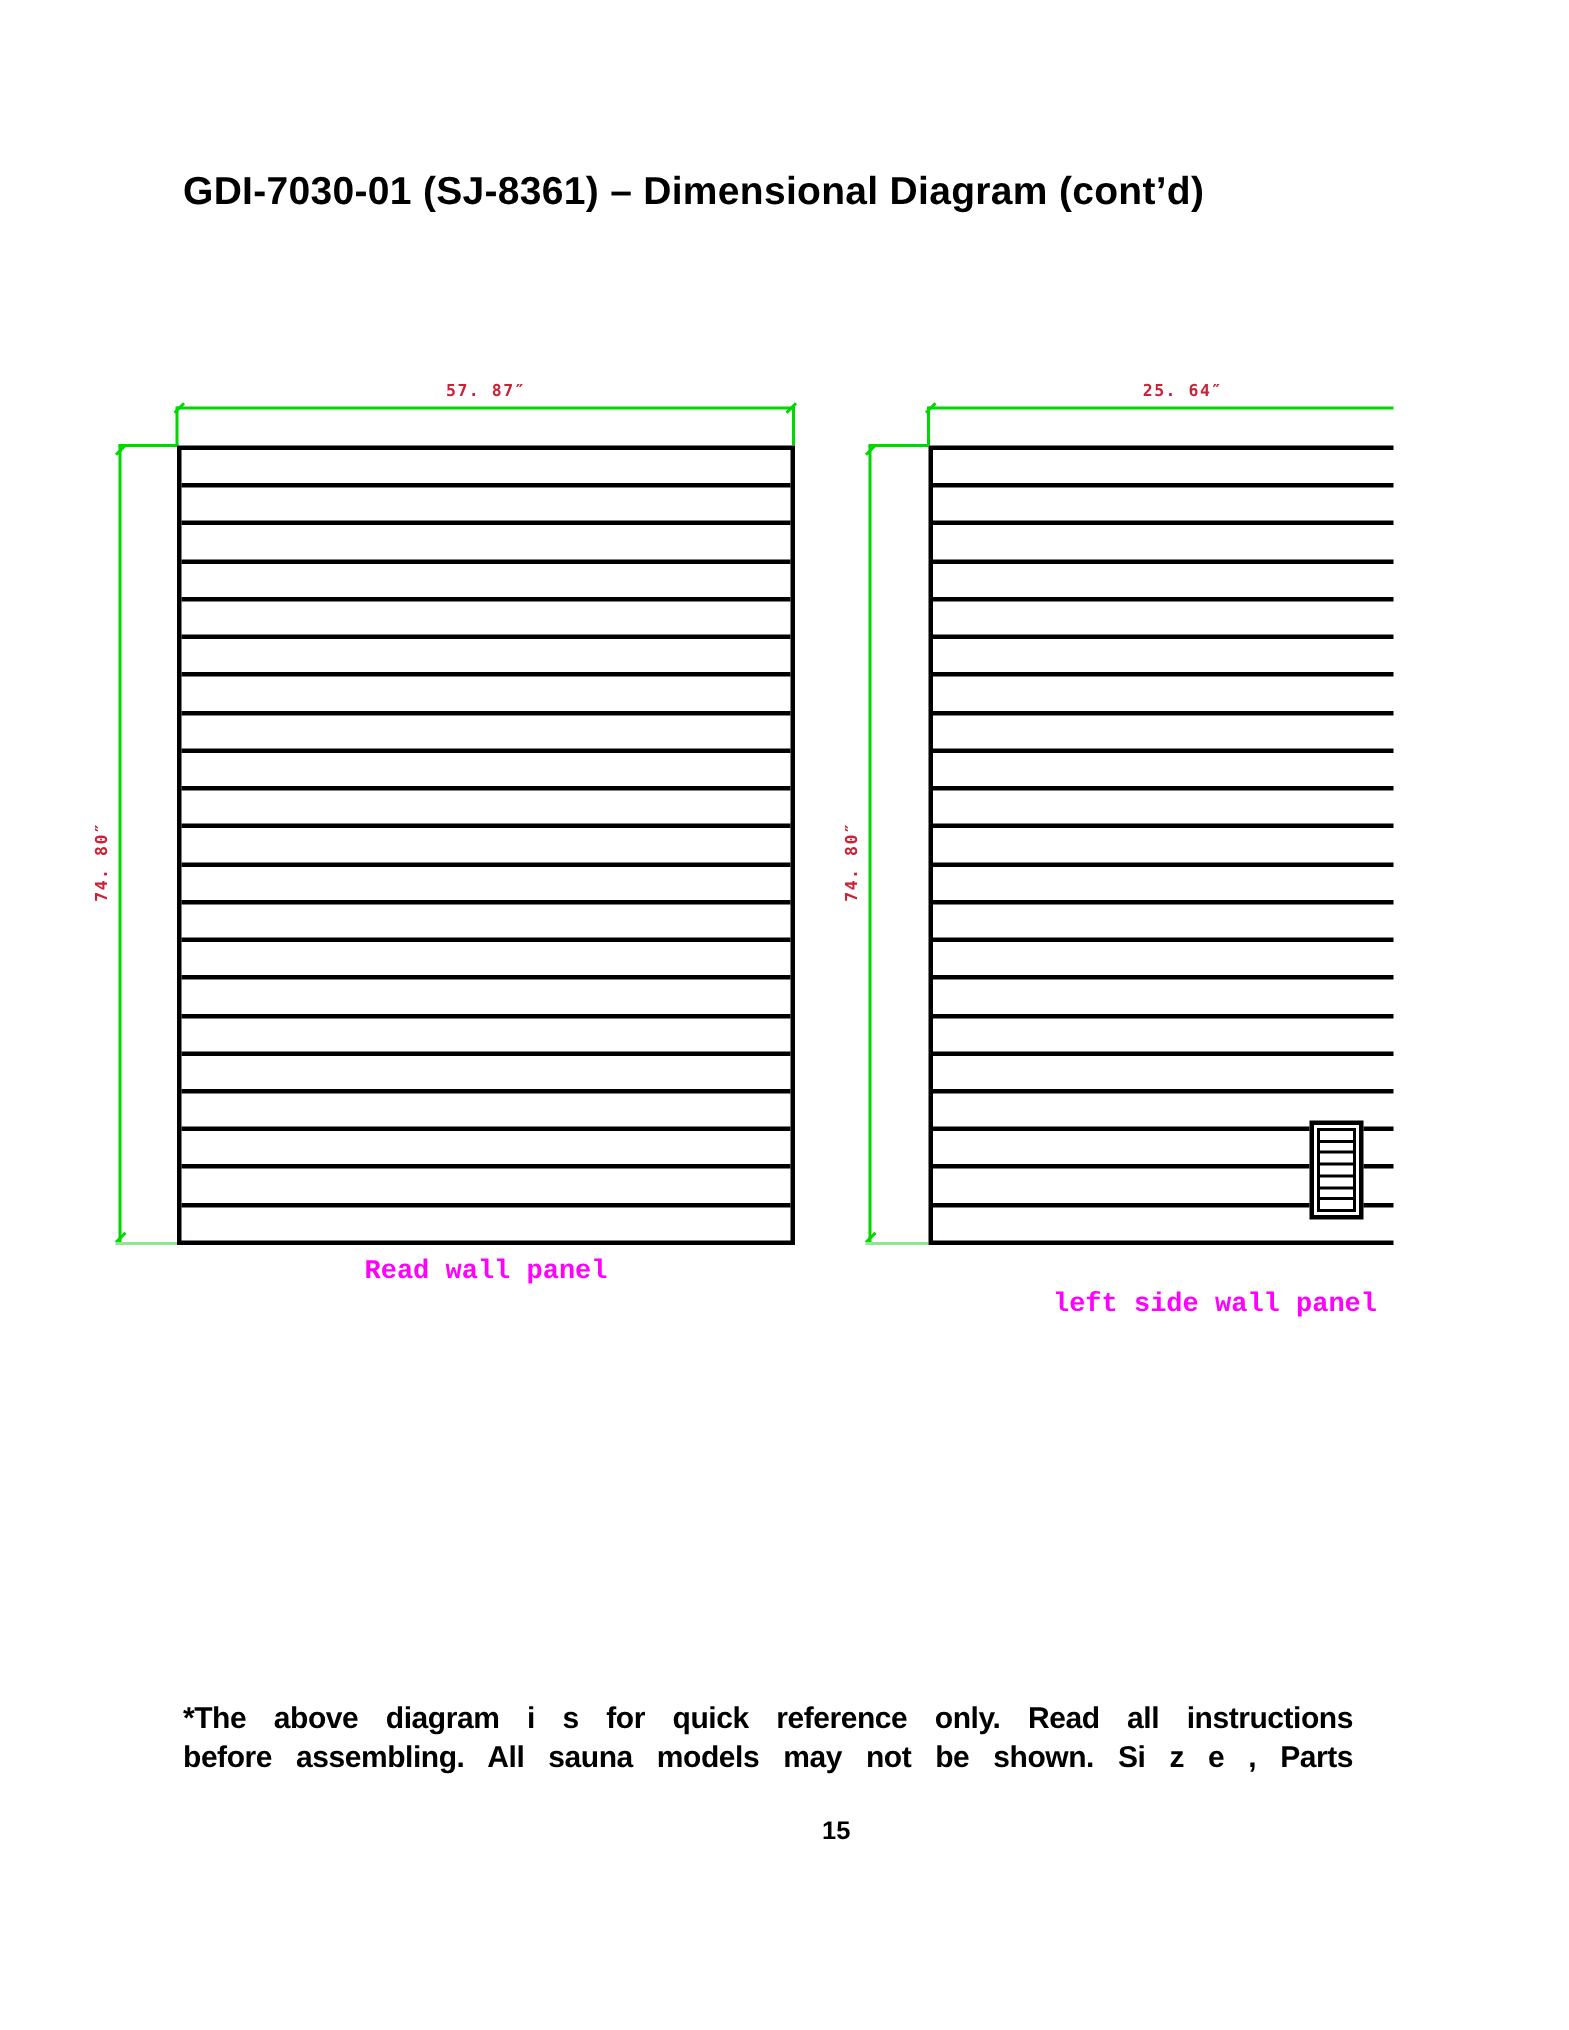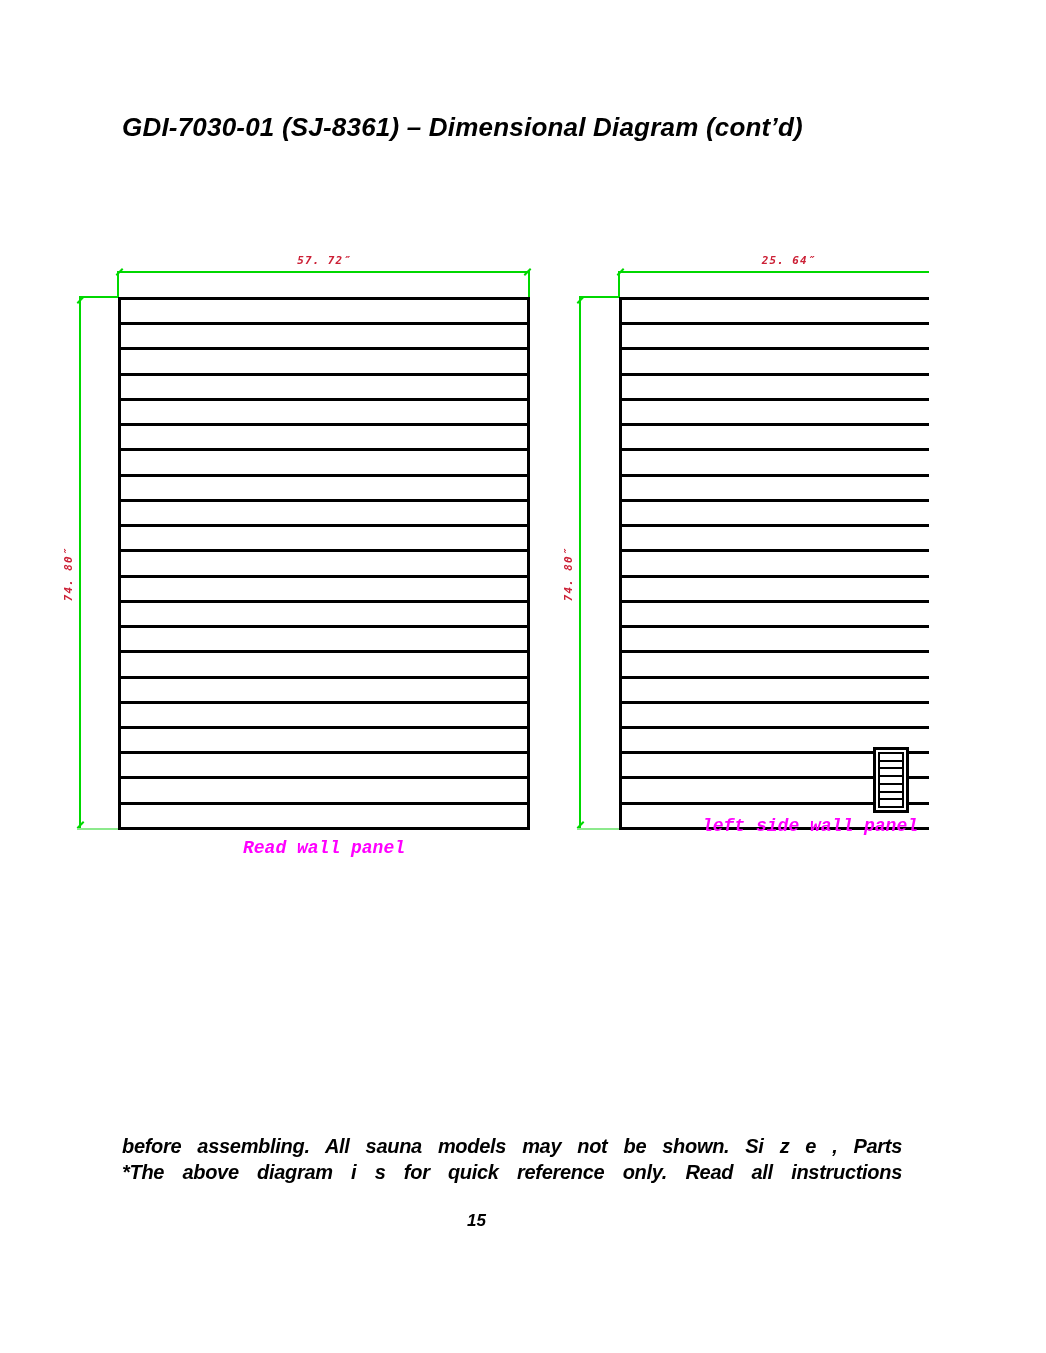--- a/index.html
+++ b/index.html
@@ -2,21 +2,20 @@
 <html style="--background: #ffffff; --line: #000000; --dimension-line: #00d800; --dimension-line-light: #8ce98c; --dimension-text: #cc2036; --label-text: #ff00ff;"><head>
 <meta charset="utf-8">
 <style>
   html,body{margin:0;padding:0;background:#ffffff;}
   #page{
     position:relative;
     width:929px;height:1353px;
     background:var(--background,#fff);
     font-family:"Liberation Sans",sans-serif;
     overflow:hidden;
-    font-style:italic;
   }
   .title{
     position:absolute;left:122px;top:112px;
     font-size:26px;font-weight:bold;color:#000;
     letter-spacing:0.2px;white-space:nowrap;
   }
   
   .panel{
     position:absolute;
     box-sizing:border-box;
@@ -60,31 +59,31 @@
   .slat:last-child{border-bottom:none;}
   
   .footnote{
     position:absolute;left:122px;top:1133px;width:780px;
     font-size:20px;font-weight:bold;color:#000;
     line-height:26px;letter-spacing:-0.3px;
   }
   .foot-line.justify{text-align:justify;text-align-last:justify;}
   .page-number{
     position:absolute;left:467px;top:1211px;width:100px;
-    text-align:left;font-size:17px;font-weight:bold;color:#000;
+    text-align:right;font-size:17px;font-weight:bold;color:#000;
   }
 </style>
 </head>
 <body>
 
 <div id="page">
 
   <div class="title">GDI-7030-01 (SJ-8361) – Dimensional Diagram (cont’d)</div>
 
-  <div class="dim-text" style="left:118px;top:254px;width:412px;">57. 72″</div>
+  <div class="dim-text" style="left:118px;top:254px;width:412px;">57. 87″</div>
   <div class="dim-h" style="left:118px;top:271px;width:412px;"></div>
   <div class="tick" style="left:115px;top:271px;"></div>
   <div class="tick" style="left:523px;top:271px;"></div>
   <div class="dim-v" style="left:117px;top:271px;height:26px;"></div>
   <div class="dim-v" style="left:528px;top:271px;height:26px;"></div>
 
   <div class="dim-v" style="left:79px;top:297px;height:533px;"></div>
   <div class="tick" style="left:76px;top:299px;"></div>
   <div class="tick" style="left:76px;top:824px;"></div>
   <div class="ext" style="left:79px;top:296px;width:40px;height:2px;"></div>
@@ -160,22 +159,22 @@
         <div class="slat"></div>
         <div class="slat"></div>
         <div class="slat"></div>
         <div class="slat"></div>
         <div class="slat"></div>
         <div class="slat"></div>
         <div class="slat"></div>
       </div>
   </div>
 
-  <div class="panel-label" style="left:640px;top:816px;width:340px;">left side wall panel</div>
+  <div class="panel-label" style="left:640px;top:860px;width:340px;">left side wall panel</div>
 
   <div class="footnote">
+    <div class="foot-line justify">*The above diagram i s  for quick reference only.  Read all instructions</div>
     <div class="foot-line justify">before assembling.  All sauna models may not be shown.  Si z e ,  Parts</div>
-    <div class="foot-line justify">*The above diagram i s  for quick reference only.  Read all instructions</div>
   </div>
 
   <div class="page-number">15</div>
 
 </div>
 
 </body></html>

